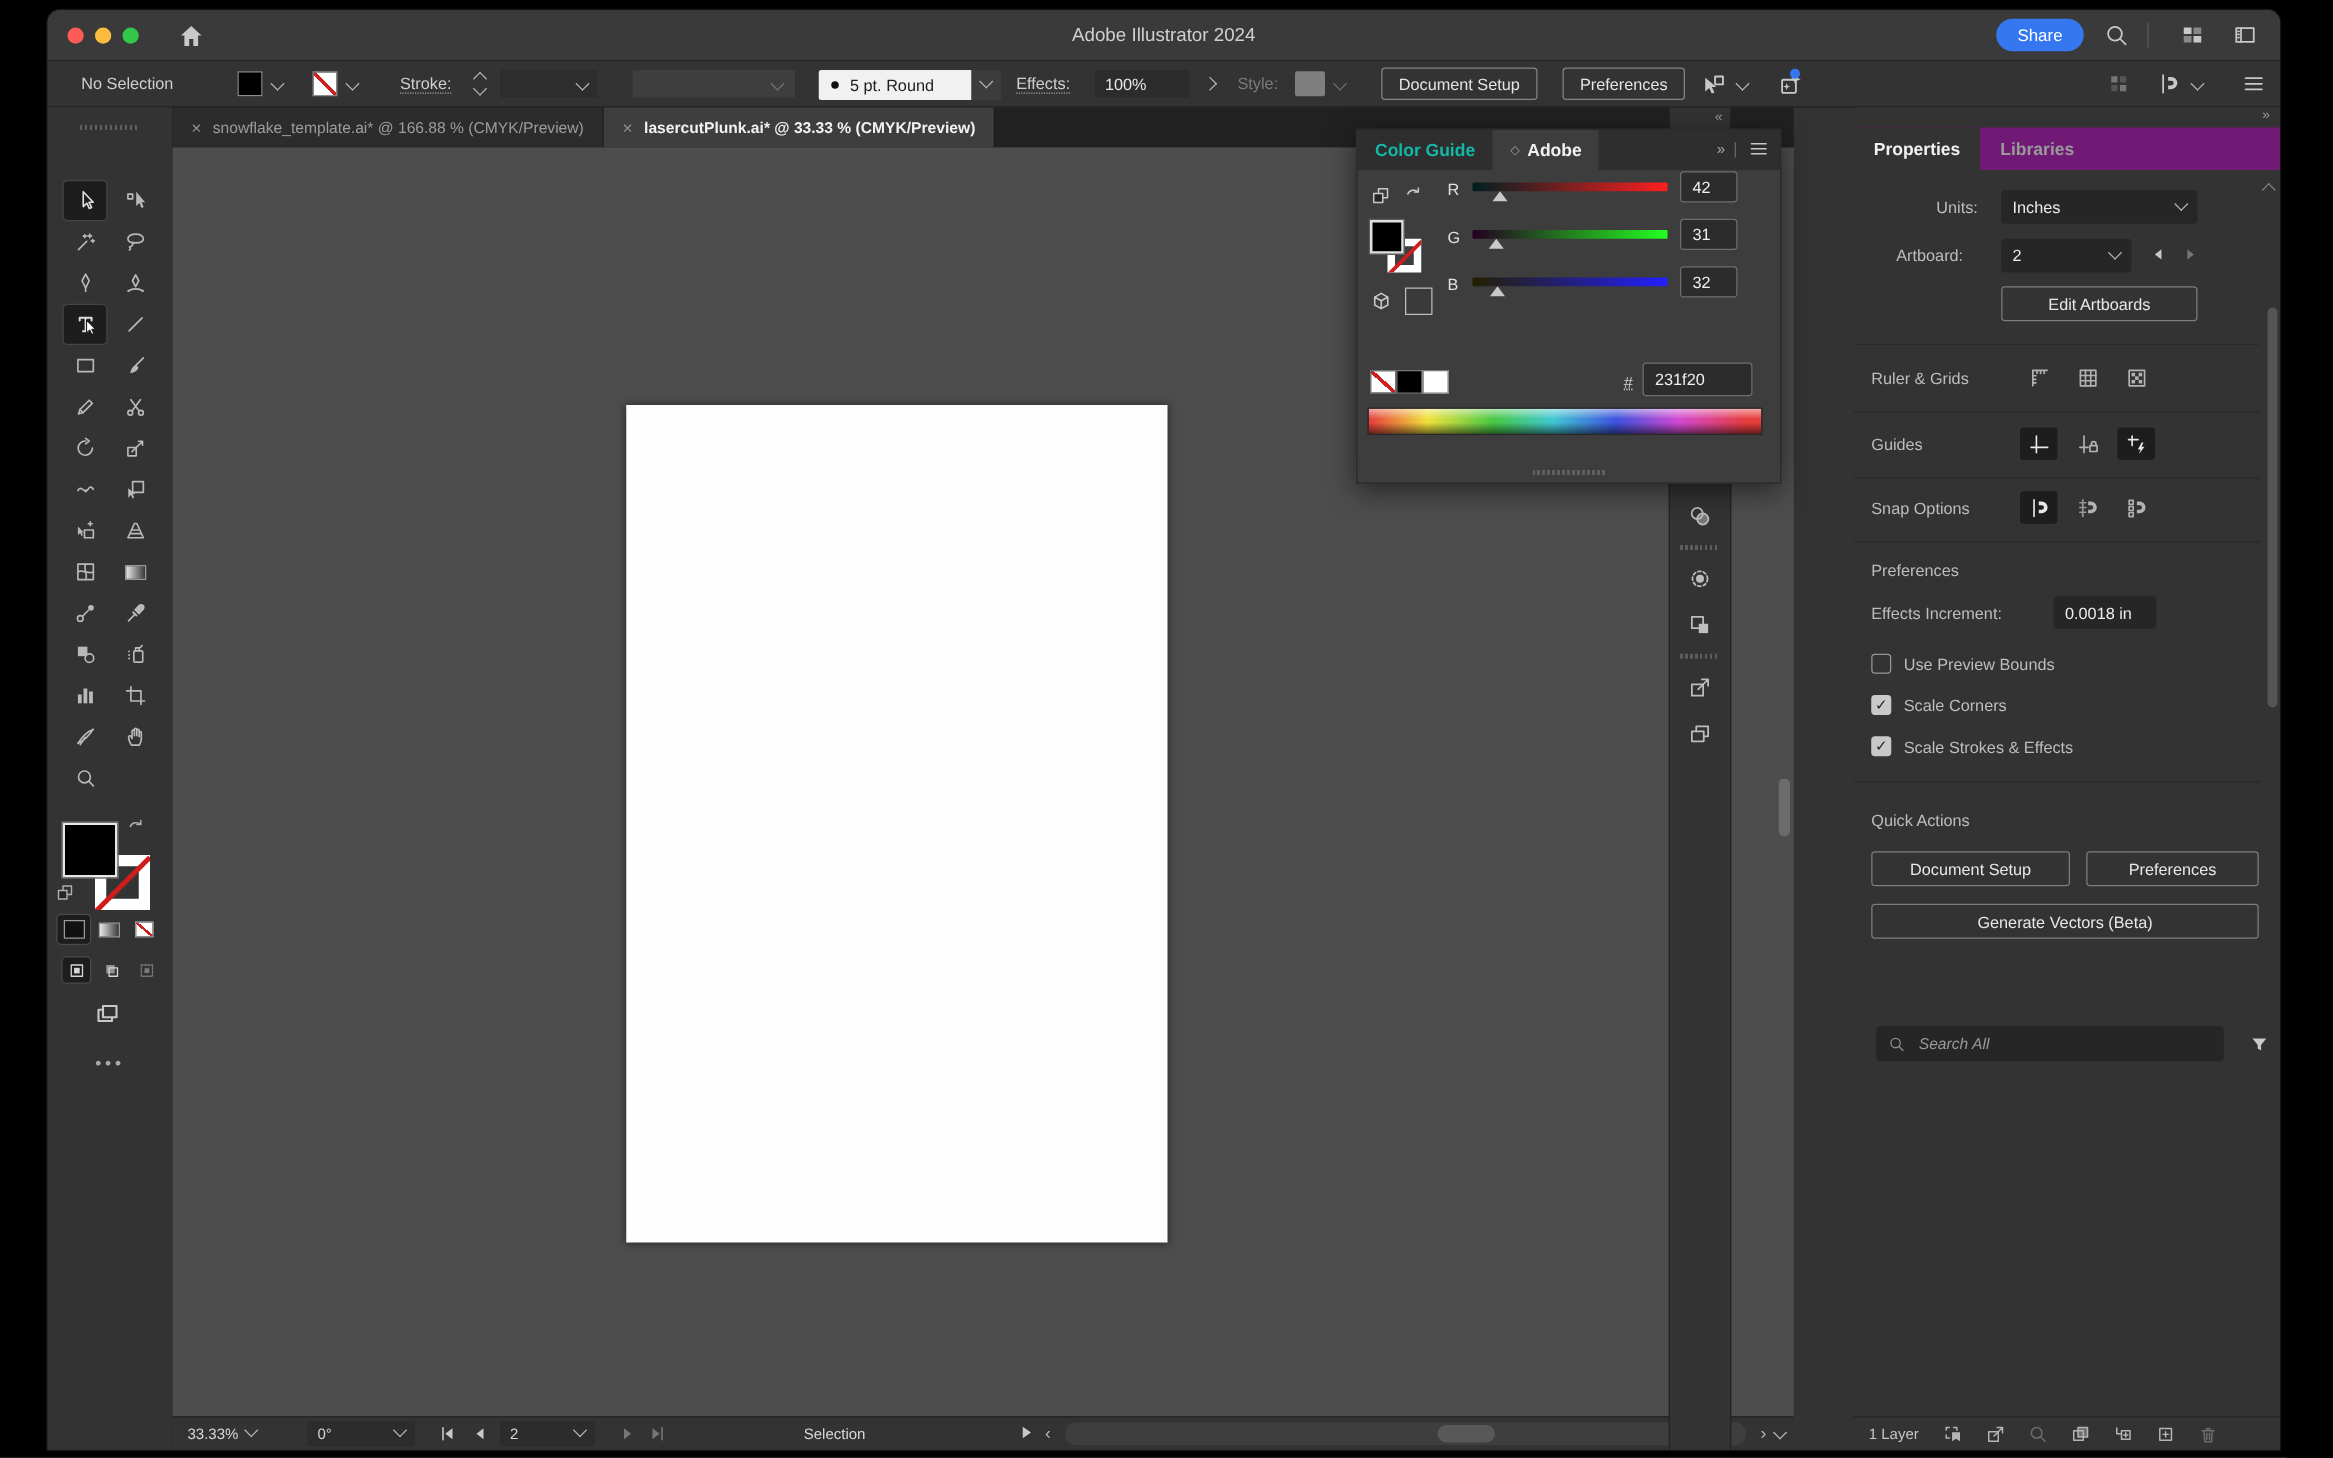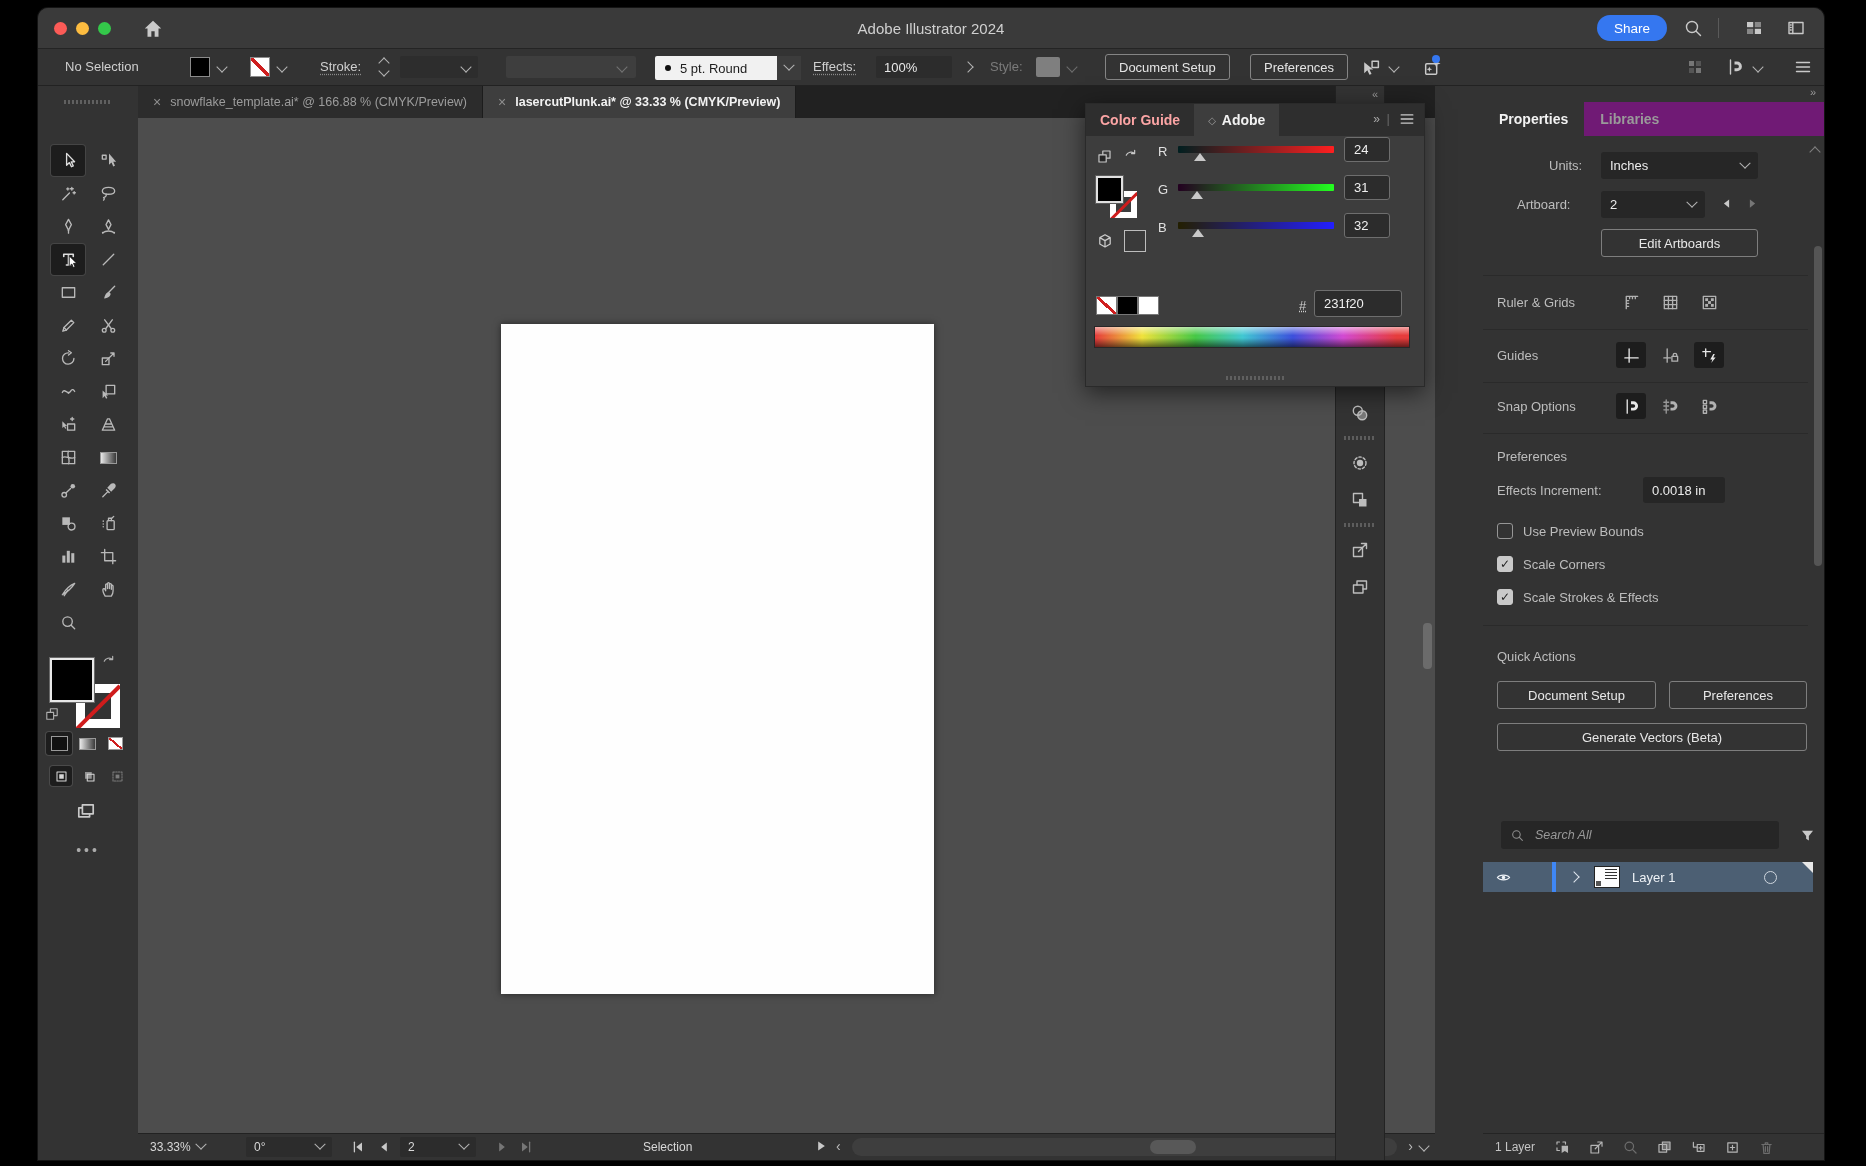--- a/index.html
+++ b/index.html
@@ -107,21 +107,21 @@
            background:repeating-linear-gradient(0deg,#333 0 1px,transparent 1px 3px)}
   .thumb b{position:absolute;left:1px;bottom:1px;width:5px;height:5px;background:#555}
   .lcorner{position:absolute;right:0;top:0;width:0;height:0;border-left:11px solid transparent;border-top:11px solid #e8e8e8}
   .layersbtm{position:absolute;left:0;right:0;bottom:0;height:26px;background:#333;border-top:1px solid #242424;
              display:flex;align-items:center;color:#c5c5c5;font-size:12px}
   .lbicon{width:26px;display:flex;justify-content:center;color:#b5b5b5}
   
   .colorpanel{position:absolute;left:1047px;top:95px;width:340px;height:284px;background:#3d3d3d;z-index:30;
               box-shadow:0 6px 22px rgba(0,0,0,.55);border:1px solid #2a2a2a;box-sizing:border-box}
   .cphdr{position:absolute;left:0;top:0;right:0;height:32px;background:#2e2e2e;display:flex}
-  .cptab{padding:0 14px;display:flex;align-items:center;gap:6px;font-size:14px;font-weight:bold;color:#fca5a5}
+  .cptab{padding:0 14px;display:flex;align-items:center;gap:6px;font-size:14px;font-weight:bold;color:#14b8a6}
   .cptab.active{background:#3d3d3d;color:#f2f2f2}
   .slider-track{position:absolute;height:7px;width:156px;border-radius:1px}
   .slider-thumb{position:absolute;width:0;height:0;border-left:6px solid transparent;border-right:6px solid transparent;
                 border-bottom:8px solid #c9c9c9;top:7px}
   .valbox{position:absolute;width:46px;height:25px;background:#2c2c2c;border:1px solid #6e6e6e;border-radius:3px;
           color:#f0f0f0;display:flex;align-items:center;padding-left:9px;box-sizing:border-box;font-size:13px}
   .spectrum{position:absolute;left:8px;top:222px;width:316px;height:22px;border:1px solid #272727;box-sizing:border-box;
     background:linear-gradient(180deg,rgba(255,255,255,.55),rgba(255,255,255,0) 42%,rgba(0,0,0,0) 55%,rgba(0,0,0,.55)),
                linear-gradient(90deg,#e63c3c,#f0e23c 15%,#46c846 32%,#41c8d2 47%,#3c50dc 63%,#d24ad2 79%,#e63c3c 96%)}
   .cpfill{position:absolute;left:10px;top:72px;width:27px;height:27px;background:#000;border:2px solid #e0e0e0;
@@ -757,37 +757,20 @@
               <path d="M12.2 12.2 L16.5 16.5"></path>
             </svg>
           </span>
         <input placeholder="Search All" style="">
       </div>
       <span class="tbicon" style="right:8px;top:741px;position:absolute">
           <svg width="17" height="17" viewBox="0 0 20 20" fill="none" stroke="currentColor" stroke-width="1.4" stroke-linecap="round" stroke-linejoin="round">
             <path fill="currentColor" stroke="none" d="M3.5 4.5 H16.5 L11.6 10.5 V15.8 L8.4 13.8 V10.5 Z"></path>
           </svg>
         </span>
-      <div class="layerrow">
-        <span style="margin-left:12px;display:flex">
-            <svg width="17" height="17" viewBox="0 0 20 20" fill="none" stroke="currentColor" stroke-width="1.4" stroke-linecap="round" stroke-linejoin="round">
-              <path d="M2.8 10 C5.4 6.4 14.6 6.4 17.2 10 C14.6 13.6 5.4 13.6 2.8 10 Z"></path>
-              <circle cx="10" cy="10" r="2.1" fill="currentColor" stroke="none"></circle>
-            </svg>
-          </span>
-        <span class="accent"></span>
-        <span class="cr" style="margin-left:14px;border-color:#dfe6ee"></span>
-        <span class="thumb" style="margin-left:16px">
-            <i></i>
-            <b></b>
-          </span>
-        <span style="margin-left:12px;font-size:13px">Layer 1</span>
-        <span style="position:absolute;right:36px;width:11px;height:11px;border:1.3px solid #cfd6de;border-radius:50%"></span>
-        <span class="lcorner"></span>
-      </div>
       <div class="layersbtm">
         <span style="margin-left:12px;margin-right:14px">1 Layer</span>
         <span id="layersbtm" style="display:flex;gap:8px">
             <span class="lbicon">
               <svg width="17" height="17" viewBox="0 0 20 20" fill="none" stroke="currentColor" stroke-width="1.4" stroke-linecap="round" stroke-linejoin="round">
                 <path d="M3.5 6 V3.5 H6.5 M10.5 3.5 H13.5 V6 M3.5 10.5 V13.5 H6.5"></path>
                 <path fill="currentColor" stroke="none" d="M9 8 H16.5 V16.5 L12.7 14.2 L9 16.5 Z"></path>
               </svg>
             </span>
             <span class="lbicon">
@@ -869,21 +852,21 @@
         </svg>
       </span>
     <span class="ar" style="left:38px;top:126px;width:20px;height:20px;background:#3a3a3a;border:1px solid #bdbdbd"></span>
 
     <div id="sliders">
         <div>
           <span class="ar" style="left:72px;top:40px;color:#e0e0e0;font-size:13px">R</span>
           <div class="slider-track" style="left:92px;top:42px;background:linear-gradient(90deg,rgb(0,31,32),rgb(255,31,32))">
             <span class="slider-thumb" style="left:calc(14% - 6px)"></span>
           </div>
-          <div class="valbox" style="left:258px;top:33px">24</div>
+          <div class="valbox" style="left:258px;top:33px">42</div>
         </div>
         <div>
           <span class="ar" style="left:72px;top:78px;color:#e0e0e0;font-size:13px">G</span>
           <div class="slider-track" style="left:92px;top:80px;background:linear-gradient(90deg,rgb(35,0,32),rgb(35,255,32))">
             <span class="slider-thumb" style="left:calc(12% - 6px)"></span>
           </div>
           <div class="valbox" style="left:258px;top:71px">31</div>
         </div>
         <div>
           <span class="ar" style="left:72px;top:116px;color:#e0e0e0;font-size:13px">B</span>

